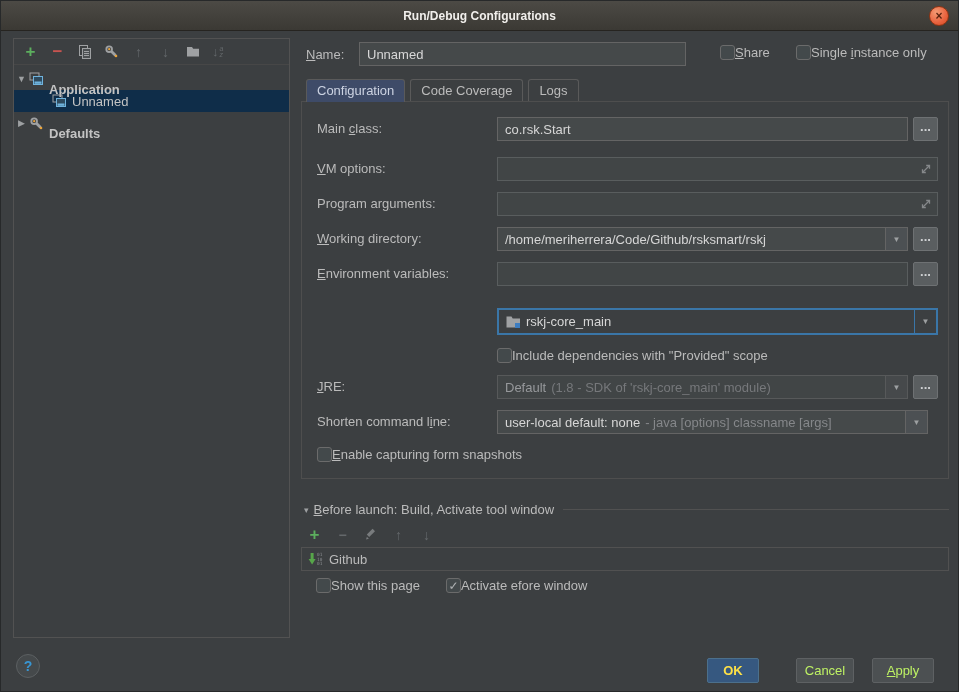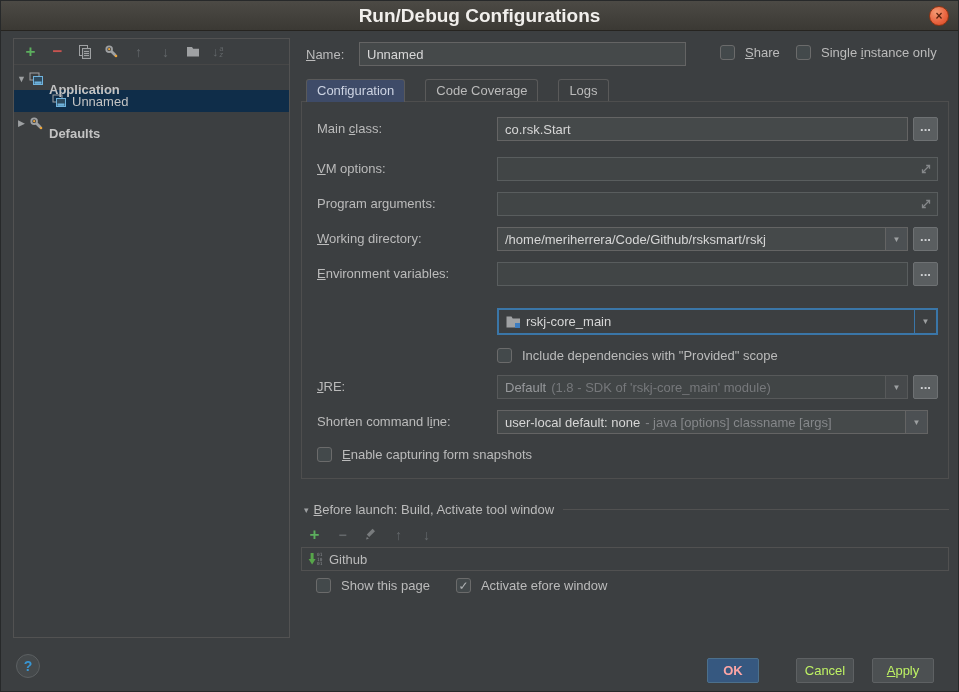--- a/index.html
+++ b/index.html
@@ -4,21 +4,21 @@
 <style>
   * { margin:0; padding:0; box-sizing:border-box; }
   html,body { width:959px; height:692px; }
   body { font-family:"Liberation Sans", sans-serif; font-size:13px; color:#bbbbbb; background:#3c3f41; overflow:hidden; }
   .window { position:relative; width:959px; height:692px; background:#3c3f41; border:1px solid #27292a; }
 
   
   .titlebar { position:absolute; left:0; top:0; width:100%; height:30px;
     background:linear-gradient(#4c4a45,#3b3934); border-bottom:1px solid #262420;
     display:flex; align-items:center; justify-content:center; }
-  .titlebar-title { color:#f1efec; font-weight:bold; font-size:19px; }
+  .titlebar-title { color:#f1efec; font-weight:bold; font-size:12px; }
   .close-btn { position:absolute; right:9px; top:5px; width:20px; height:20px; border-radius:50%;
     background:radial-gradient(circle at 35% 30%, #f49b74, #e8603c 62%, #cc4a21);
     border:1px solid #8f3413; color:#5c2410; font-size:12px; font-weight:bold;
     display:flex; align-items:center; justify-content:center; cursor:pointer; }
 
   
   .sidebar { position:absolute; left:12px; top:37px; width:277px; height:600px; border:1px solid #525252; }
   .sidebar-toolbar { height:26px; display:flex; align-items:center; gap:12px; padding:0 9px; border-bottom:1px solid #474747; }
   .tb-ico { width:15px; height:15px; display:flex; align-items:center; justify-content:center; cursor:pointer; flex:0 0 auto; }
   .glyph-add { color:#5caf5e; font-size:17px; font-weight:bold; line-height:13px; }
@@ -33,30 +33,30 @@
   .tw { width:15px; text-align:center; color:#9da0a2; font-size:9px; flex:0 0 auto; }
   .tree-ico { width:16px; height:14px; margin-right:4px; flex:0 0 auto; display:flex; align-items:center; }
   .tree-label { color:#c3c3c3; }
   .tree-label.group { font-weight:bold;margin-top:20px; }
   .indent { width:38px; flex:0 0 auto; }
 
   
   .name-label { position:absolute; left:305px; top:46px; }
   .name-input { position:absolute; left:358px; top:41px; width:327px; height:24px; background:#45494a;
     border:1px solid #646464; color:#d8d8d8; padding:0 7px; font:13px "Liberation Sans",sans-serif; }
-  .cbx { display:flex; align-items:center; gap:10px; cursor:pointer; }
+  .cbx { display:flex; align-items:center; gap:0; cursor:pointer; }
   .cb { width:15px; height:15px; background:#43494b; border:1px solid #6b6b6b; border-radius:3px;
     display:flex; align-items:center; justify-content:center; color:#aeb1b3; font-size:12px; line-height:12px; flex:0 0 auto; }
   .share-cbx { position:absolute; left:719px; top:44px; }
   .single-cbx { position:absolute; left:795px; top:44px; }
 
   
   .tabs { position:absolute; left:305px; top:78px; display:flex; z-index:2; }
   .tab { height:22px; padding:0 10px; line-height:21px; border:1px solid #5a5a5a; border-bottom:none;
-    border-radius:3px 3px 0 0; margin-right:20px; background:#3c3f41; cursor:pointer; }
+    border-radius:3px 3px 0 0; margin-right:5px; background:#3c3f41; cursor:pointer; }
   .tab.selected { background:#3e4b68; color:#ccd3e2; height:23px; }
 
   
   .tab-panel { position:absolute; left:300px; top:100px; width:648px; height:378px; border:1px solid #4e4e4e; }
   .flabel { position:absolute; left:15px; height:24px; line-height:24px; white-space:nowrap; }
   .tfield { position:absolute; left:195px; height:24px; background:#45494a; border:1px solid #646464;
     display:flex; align-items:center; padding:0 7px; color:#d6d6d6; }
   .tfield input { background:transparent; border:none; outline:none; color:#d6d6d6; width:100%; font:13px "Liberation Sans",sans-serif; }
   .tfield.dim { background:#414546; border-color:#595d5e; }
   .expand-ico { position:absolute; right:5px; top:5px; cursor:pointer; }
@@ -84,21 +84,21 @@
   .bl-list { position:absolute; left:300px; top:546px; width:648px; height:24px; border:1px solid #515151;
     display:flex; align-items:center; padding:0 6px; gap:6px; cursor:pointer; }
   .bl-cbx-row { position:absolute; left:315px; top:577px; display:flex; gap:26px; }
 
   
   .help-btn { position:absolute; left:15px; top:653px; width:24px; height:24px; border-radius:50%;
     background:#45494b; border:1px solid #5c6062; color:#3896d3; font-weight:bold; font-size:14px;
     display:flex; align-items:center; justify-content:center; cursor:pointer; }
   .btn { position:absolute; top:657px; height:25px; background:#4c5052; border:1px solid #5e6163;
     border-radius:2px; color:#bef264; font:13px "Liberation Sans",sans-serif; text-align:center; cursor:pointer; }
-  .btn-ok { left:706px; width:52px; background:#365880; border-color:#4c708c; color:#fca5a5; font-weight:bold; }
+  .btn-ok { left:706px; width:52px; background:#365880; border-color:#4c708c; color:#fde047; font-weight:bold; }
   .btn-cancel { left:795px; width:58px; }
   .btn-apply { left:871px; width:62px; }
   u { text-decoration:underline; }
 </style>
 </head>
 <body>
 
 <div class="window">
 
   <div class="titlebar">

